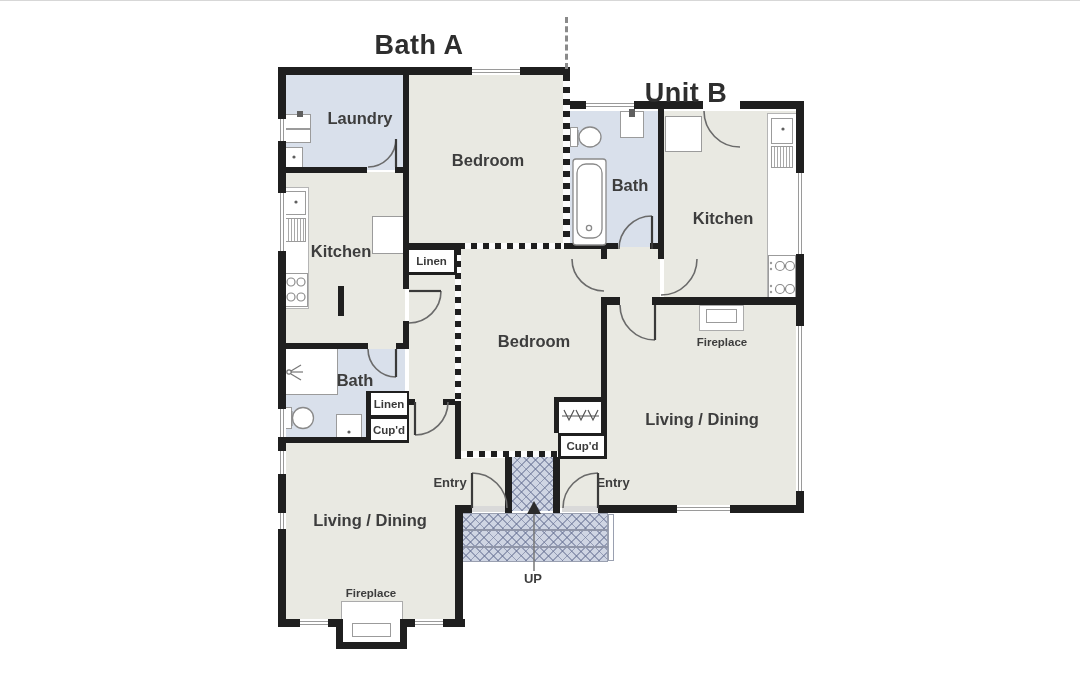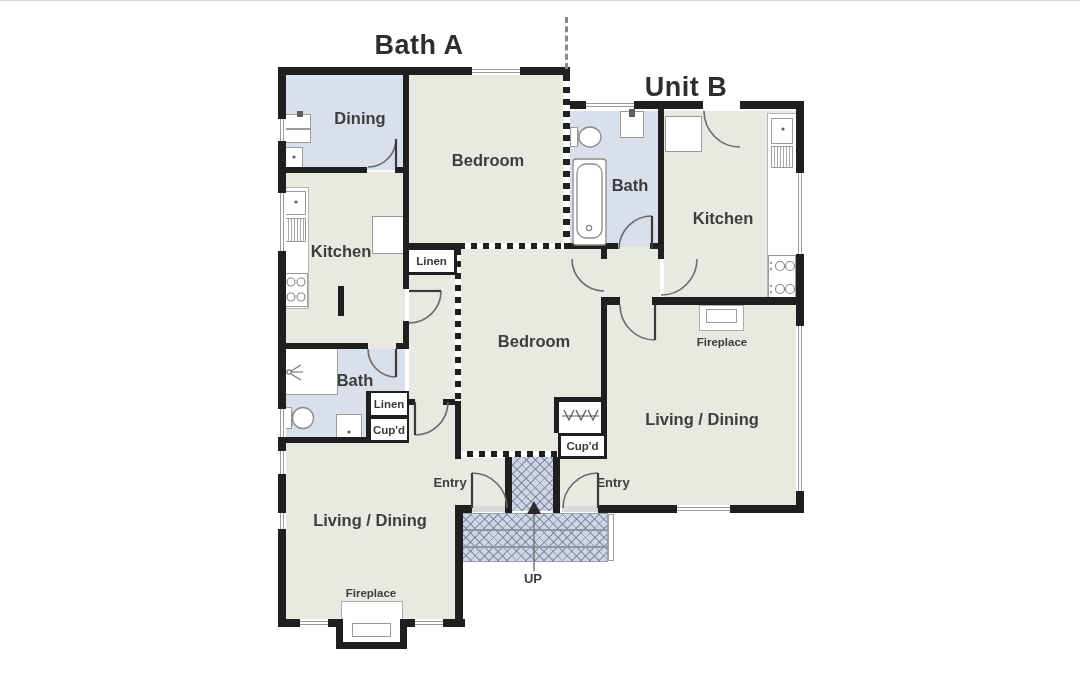--- a/index.html
+++ b/index.html
@@ -257,23 +257,23 @@
       <path d="M588,409 L593,419 L598,409"></path>
     </g>
 
     <g>
       <line x1="534" y1="570" x2="534" y2="512" stroke="#777" stroke-width="1.5"></line>
       <polygon points="534,500 527,513 541,513" fill="#2b2b2b"></polygon>
     </g>
   </svg>
 
   <div class="title" style="left:419px;top:44px">Bath A</div>
-  <div class="title" style="left:686px;top:86px">Unit B</div>
-
-  <div class="lbl lg" style="left:360px;top:117px">Dining</div>
+  <div class="title" style="left:686px;top:92px">Unit B</div>
+
+  <div class="lbl lg" style="left:360px;top:117px">Laundry</div>
   <div class="lbl lg" style="left:488px;top:159px">Bedroom</div>
   <div class="lbl lg" style="left:630px;top:184px">Bath</div>
   <div class="lbl lg" style="left:723px;top:217px">Kitchen</div>
   <div class="lbl lg" style="left:341px;top:250px">Kitchen</div>
   <div class="lbl lg" style="left:534px;top:340px">Bedroom</div>
   <div class="lbl lg" style="left:355px;top:379px">Bath</div>
   <div class="lbl lg" style="left:702px;top:418px">Living / Dining</div>
   <div class="lbl lg" style="left:370px;top:519px">Living / Dining</div>
 
   <div class="lbl sm" style="left:722px;top:341px">Fireplace</div>

